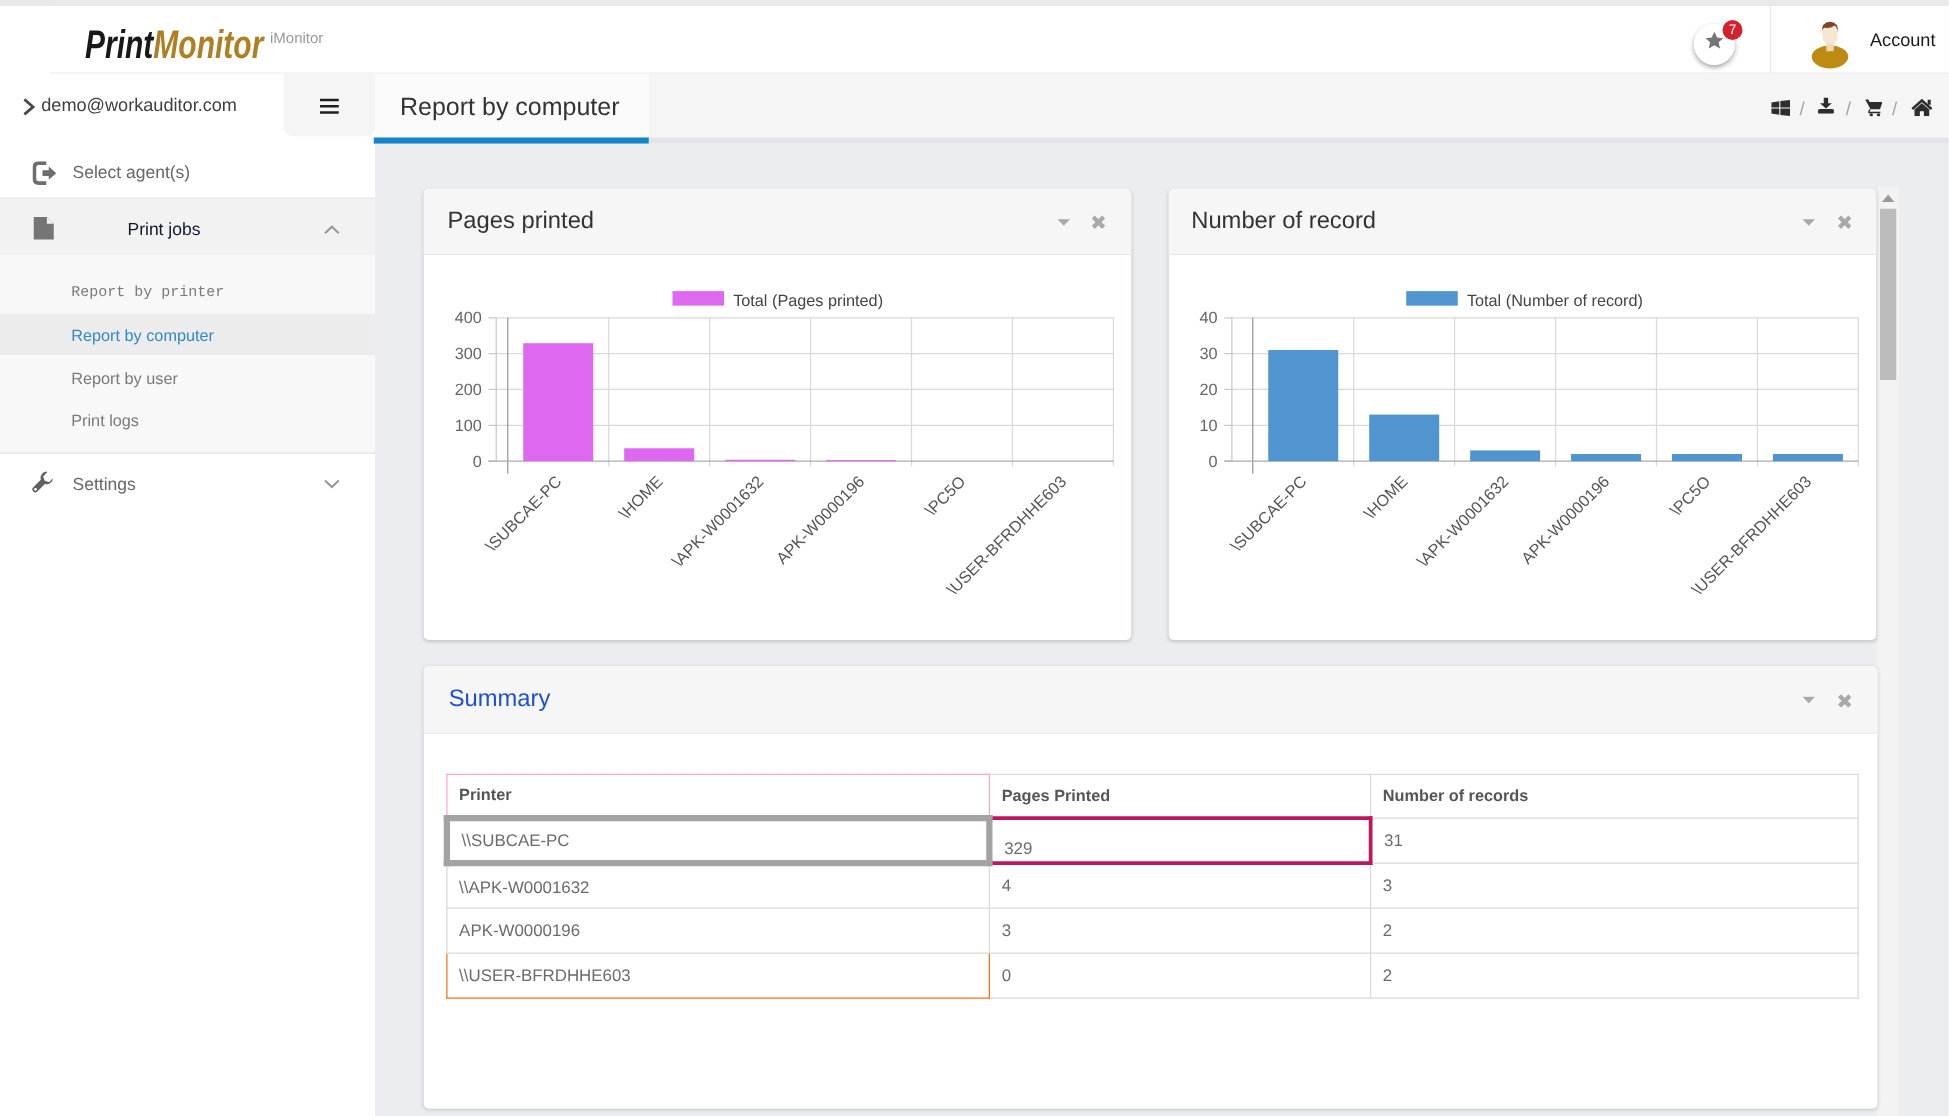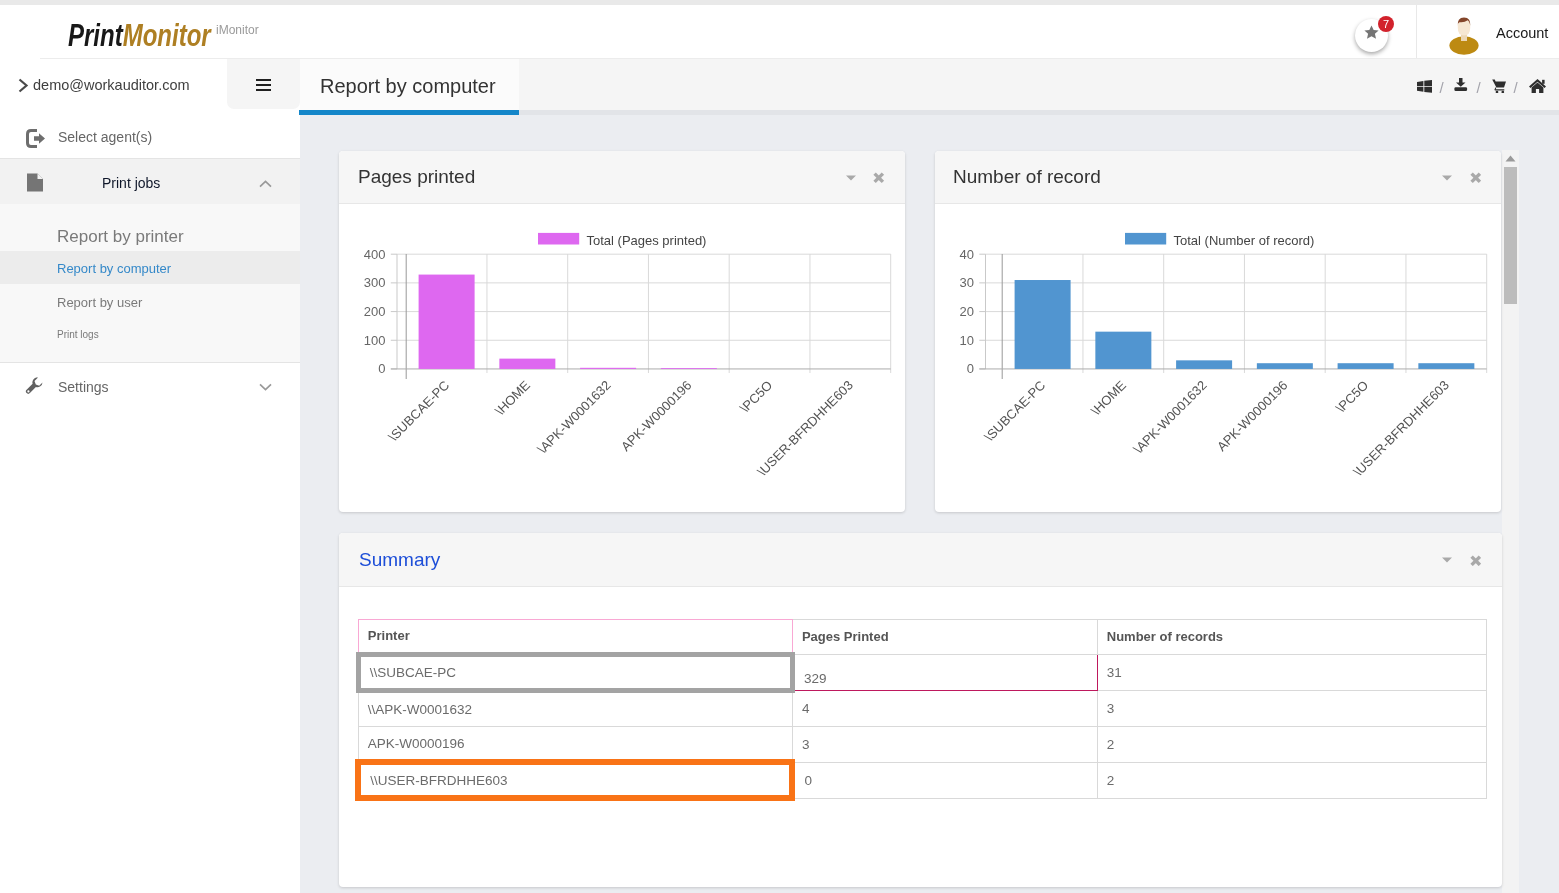--- a/index.html
+++ b/index.html
@@ -64,24 +64,24 @@
     <path d="M1 0.5 H11.5 L17 6 V18.5 H1 Z" fill="#757575"></path>
     <path d="M11.5 0.5 L17 6 H11.5 Z" fill="#f2f2f2"></path>
   </svg>
   <div class="abs" style="left:62px;top:116px;font-size:14px;color:#0f172a;margin-left:40px;">Print jobs</div>
   <svg class="abs" style="left:259px;top:121px;" width="13" height="8" viewBox="0 0 13 8">
     <polyline points="1,6.6 6.5,1.4 12,6.6" fill="none" stroke="#999" stroke-width="1.7"></polyline>
   </svg>
 
   <div class="abs" style="left:0;top:145px;width:300px;height:158px;background:#f8f8f8;"></div>
   <div class="abs" style="left:0;top:192px;width:300px;height:33px;background:#ececec;"></div>
-  <div class="abs" style="left:57px;top:167.5px;font-size:17px;color:#7a7a7a;">Report by printer</div>
+  <div class="abs" style="left:57px;top:167.5px;font-size:12px;color:#7a7a7a;font-family:Liberation Mono, monospace;">Report by printer</div>
   <div class="abs" style="left:57px;top:201.5px;font-size:13px;color:#3589c9;">Report by computer</div>
   <div class="abs" style="left:57px;top:235.5px;font-size:13px;color:#7a7a7a;">Report by user</div>
-  <div class="abs" style="left:57px;top:269.5px;font-size:10px;color:#7a7a7a;">Print logs</div>
+  <div class="abs" style="left:57px;top:269.5px;font-size:13px;color:#7a7a7a;">Print logs</div>
   <div class="abs" style="left:0;top:303px;width:300px;height:1px;background:#e4e4e4;"></div>
 
   <svg class="abs" style="left:25px;top:317px;" width="20" height="20" viewBox="0 0 20 20">
     <g fill="#616161">
       <path d="M12.2 1.2 A5.2 5.2 0 0 0 7.6 7.8 L1.6 13.8 A2.3 2.3 0 0 0 4.9 17.1 L10.9 11.1 A5.2 5.2 0 0 0 17.5 6.5 L14.2 9.8 L10.8 8.5 L9.5 5.1 L12.8 1.8 Z"></path>
       <circle cx="3.4" cy="15.4" r="1.1" fill="#fff"></circle>
     </g>
   </svg>
   <div class="abs" style="left:58px;top:320px;font-size:14px;color:#666;">Settings</div>
   <svg class="abs" style="left:259px;top:324px;" width="13" height="8" viewBox="0 0 13 8">
@@ -238,32 +238,32 @@
       <col style="width:389.7px">
     </colgroup>
   <tbody>
       <tr style="height:35px;">
         <th style="border:1px solid #f9a8d4;text-align:left;padding:0 0 0 9px;font-size:13px;color:#555;">Printer</th>
         <th style="border:1px solid #d9d9d9;text-align:left;padding:0 0 0 9px;font-size:13px;color:#555;">Pages Printed</th>
         <th style="border:1px solid #d9d9d9;text-align:left;padding:0 0 0 9px;font-size:13px;color:#555;">Number of records</th>
       </tr>
   <tr style="height:36px;">
         <td style="border:5px solid #a3a3a3;padding:0 0 0 9px;">\\SUBCAE-PC</td>
-        <td style="border:1px solid #be185d;padding:12px 0 0 9px;">329</td>
+        <td style="border:3px solid #be185d;padding:12px 0 0 9px;">329</td>
         <td style="border:1px solid #d9d9d9;padding:0 0 0 9px;">31</td>
       </tr>
   <tr style="height:36px;">
         <td style="border:1px solid #d9d9d9;padding:0 16px 0 9px;">\\APK-W0001632</td>
         <td style="border:1px solid #d9d9d9;padding:0 0 0 9px;">4</td>
         <td style="border:1px solid #d9d9d9;padding:0 0 0 9px;">3</td>
       </tr>
   <tr style="height:36px;">
         <td style="border:1px solid #d9d9d9;padding:0 0 0 9px;">APK-W0000196</td>
         <td style="border:1px solid #d9d9d9;padding:0 0 0 9px;">3</td>
         <td style="border:1px solid #d9d9d9;padding:0 0 0 9px;">2</td>
       </tr>
   <tr style="height:36px;">
-        <td style="border:6px solid #f97316;padding:0 0 0 9px;">\\USER-BFRDHHE603</td>
+        <td style="border:1px solid #f97316;padding:0 0 0 9px;">\\USER-BFRDHHE603</td>
         <td style="border:1px solid #d9d9d9;padding:0 0 0 9px;">0</td>
         <td style="border:1px solid #d9d9d9;padding:0 0 0 9px;">2</td>
       </tr>
 </tbody>
   </table>
 
 </body></html>

